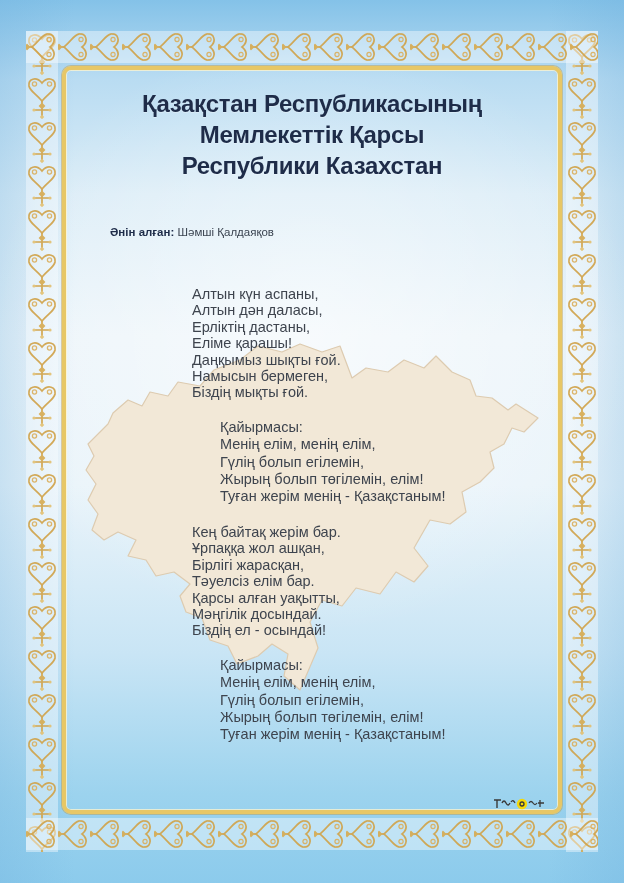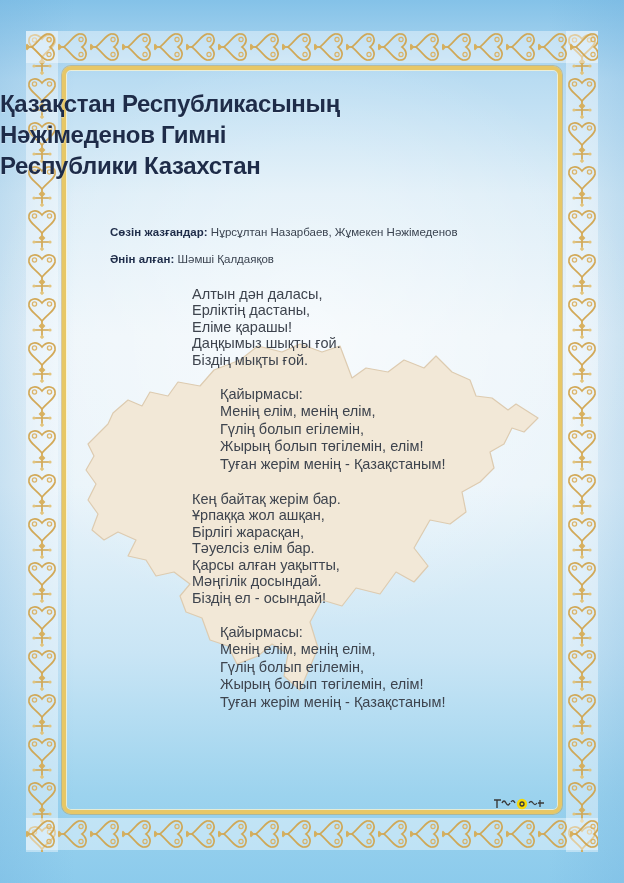--- a/index.html
+++ b/index.html
@@ -17,21 +17,21 @@
   
   .inner-line{
     position:absolute;left:62px;top:66px;width:500px;height:748px;
     box-sizing:border-box;border:4px solid #e7c766;border-radius:9px;
     box-shadow:0 0 0 1px rgba(190,150,60,.45), inset 0 0 0 1px rgba(255,244,205,.75);
   }
   
   .map{position:absolute;left:83px;top:338px;width:460px;height:365px;}
   
   .title{
-    position:absolute;left:0;right:0;top:88px;
+    position:absolute;left:0;right:0;top:88px;text-align:center;
     font-weight:bold;font-size:24px;line-height:31px;letter-spacing:-.3px;color:#1e2c49;
     text-shadow:0 1px 1px rgba(255,255,255,.35);
   }
   
   .credits{position:absolute;left:110px;top:226px;font-size:11.5px;color:#3a4350;}
   .credit-row{margin-bottom:15px;white-space:nowrap;}
   .credit-label{font-weight:bold;color:#1e2c49;}
   
   .lyrics{position:absolute;left:192px;top:286px;width:340px;color:#3e444e;}
   .stanza{font-size:14.5px;line-height:16.4px;margin-bottom:18px;}
@@ -99,35 +99,36 @@
         263,24 269,40 283,30 305,34 321,22 341,30 353,18 369,34 387,42 393,58 409,60 425,72 433,66
         455,80 441,94 429,90 421,106 407,114 411,130 397,144 379,154 383,174 367,186 347,182 331,210
         345,228 331,244 313,234 297,256 273,250 259,268 239,262 227,284 235,310 217,352 201,338
         205,316 189,306 175,318 154,326 145,308 127,302 119,280 103,274 97,258 107,246 91,234 73,238
         63,222 45,218 53,202 35,194 21,202 9,192 15,176 5,162 13,146 3,132 11,118 5,106 17,94 25,86"></polygon>
     </svg>
   </div>
 
   <div class="title">
       <div>Қазақстан Республикасының</div>
-      <div>Нәжімеденов Гимні</div>
+      <div>Мемлекеттік Қарсы</div>
       <div>Республики Казахстан</div>
     </div>
 
   <div class="credits">
-      <div class="credit-row"><span class="credit-label">Сөзін жазғандар:</span><span> Нұрсұлтан Назарбаев, Жұмекен Нәжімеденов</span></div>
       <div class="credit-row"><span class="credit-label">Әнін алған:</span><span> Шәмші Қалдаяқов</span></div>
     </div>
 
   <div class="lyrics">
       <div class="stanza">
+        <div class="lyric-line">Алтын күн аспаны,</div>
         <div class="lyric-line">Алтын дән даласы,</div>
         <div class="lyric-line">Ерліктің дастаны,</div>
         <div class="lyric-line">Еліме қарашы!</div>
         <div class="lyric-line">Даңқымыз шықты ғой.</div>
+        <div class="lyric-line">Намысын бермеген,</div>
         <div class="lyric-line">Біздің мықты ғой.</div>
       </div>
       <div class="stanza indent">
         <div class="lyric-line">Қайырмасы:</div>
         <div class="lyric-line">Менің елім, менің елім,</div>
         <div class="lyric-line">Гүлің болып егілемін,</div>
         <div class="lyric-line">Жырың болып төгілемін, елім!</div>
         <div class="lyric-line">Туған жерім менің - Қазақстаным!</div>
       </div>
       <div class="stanza">

